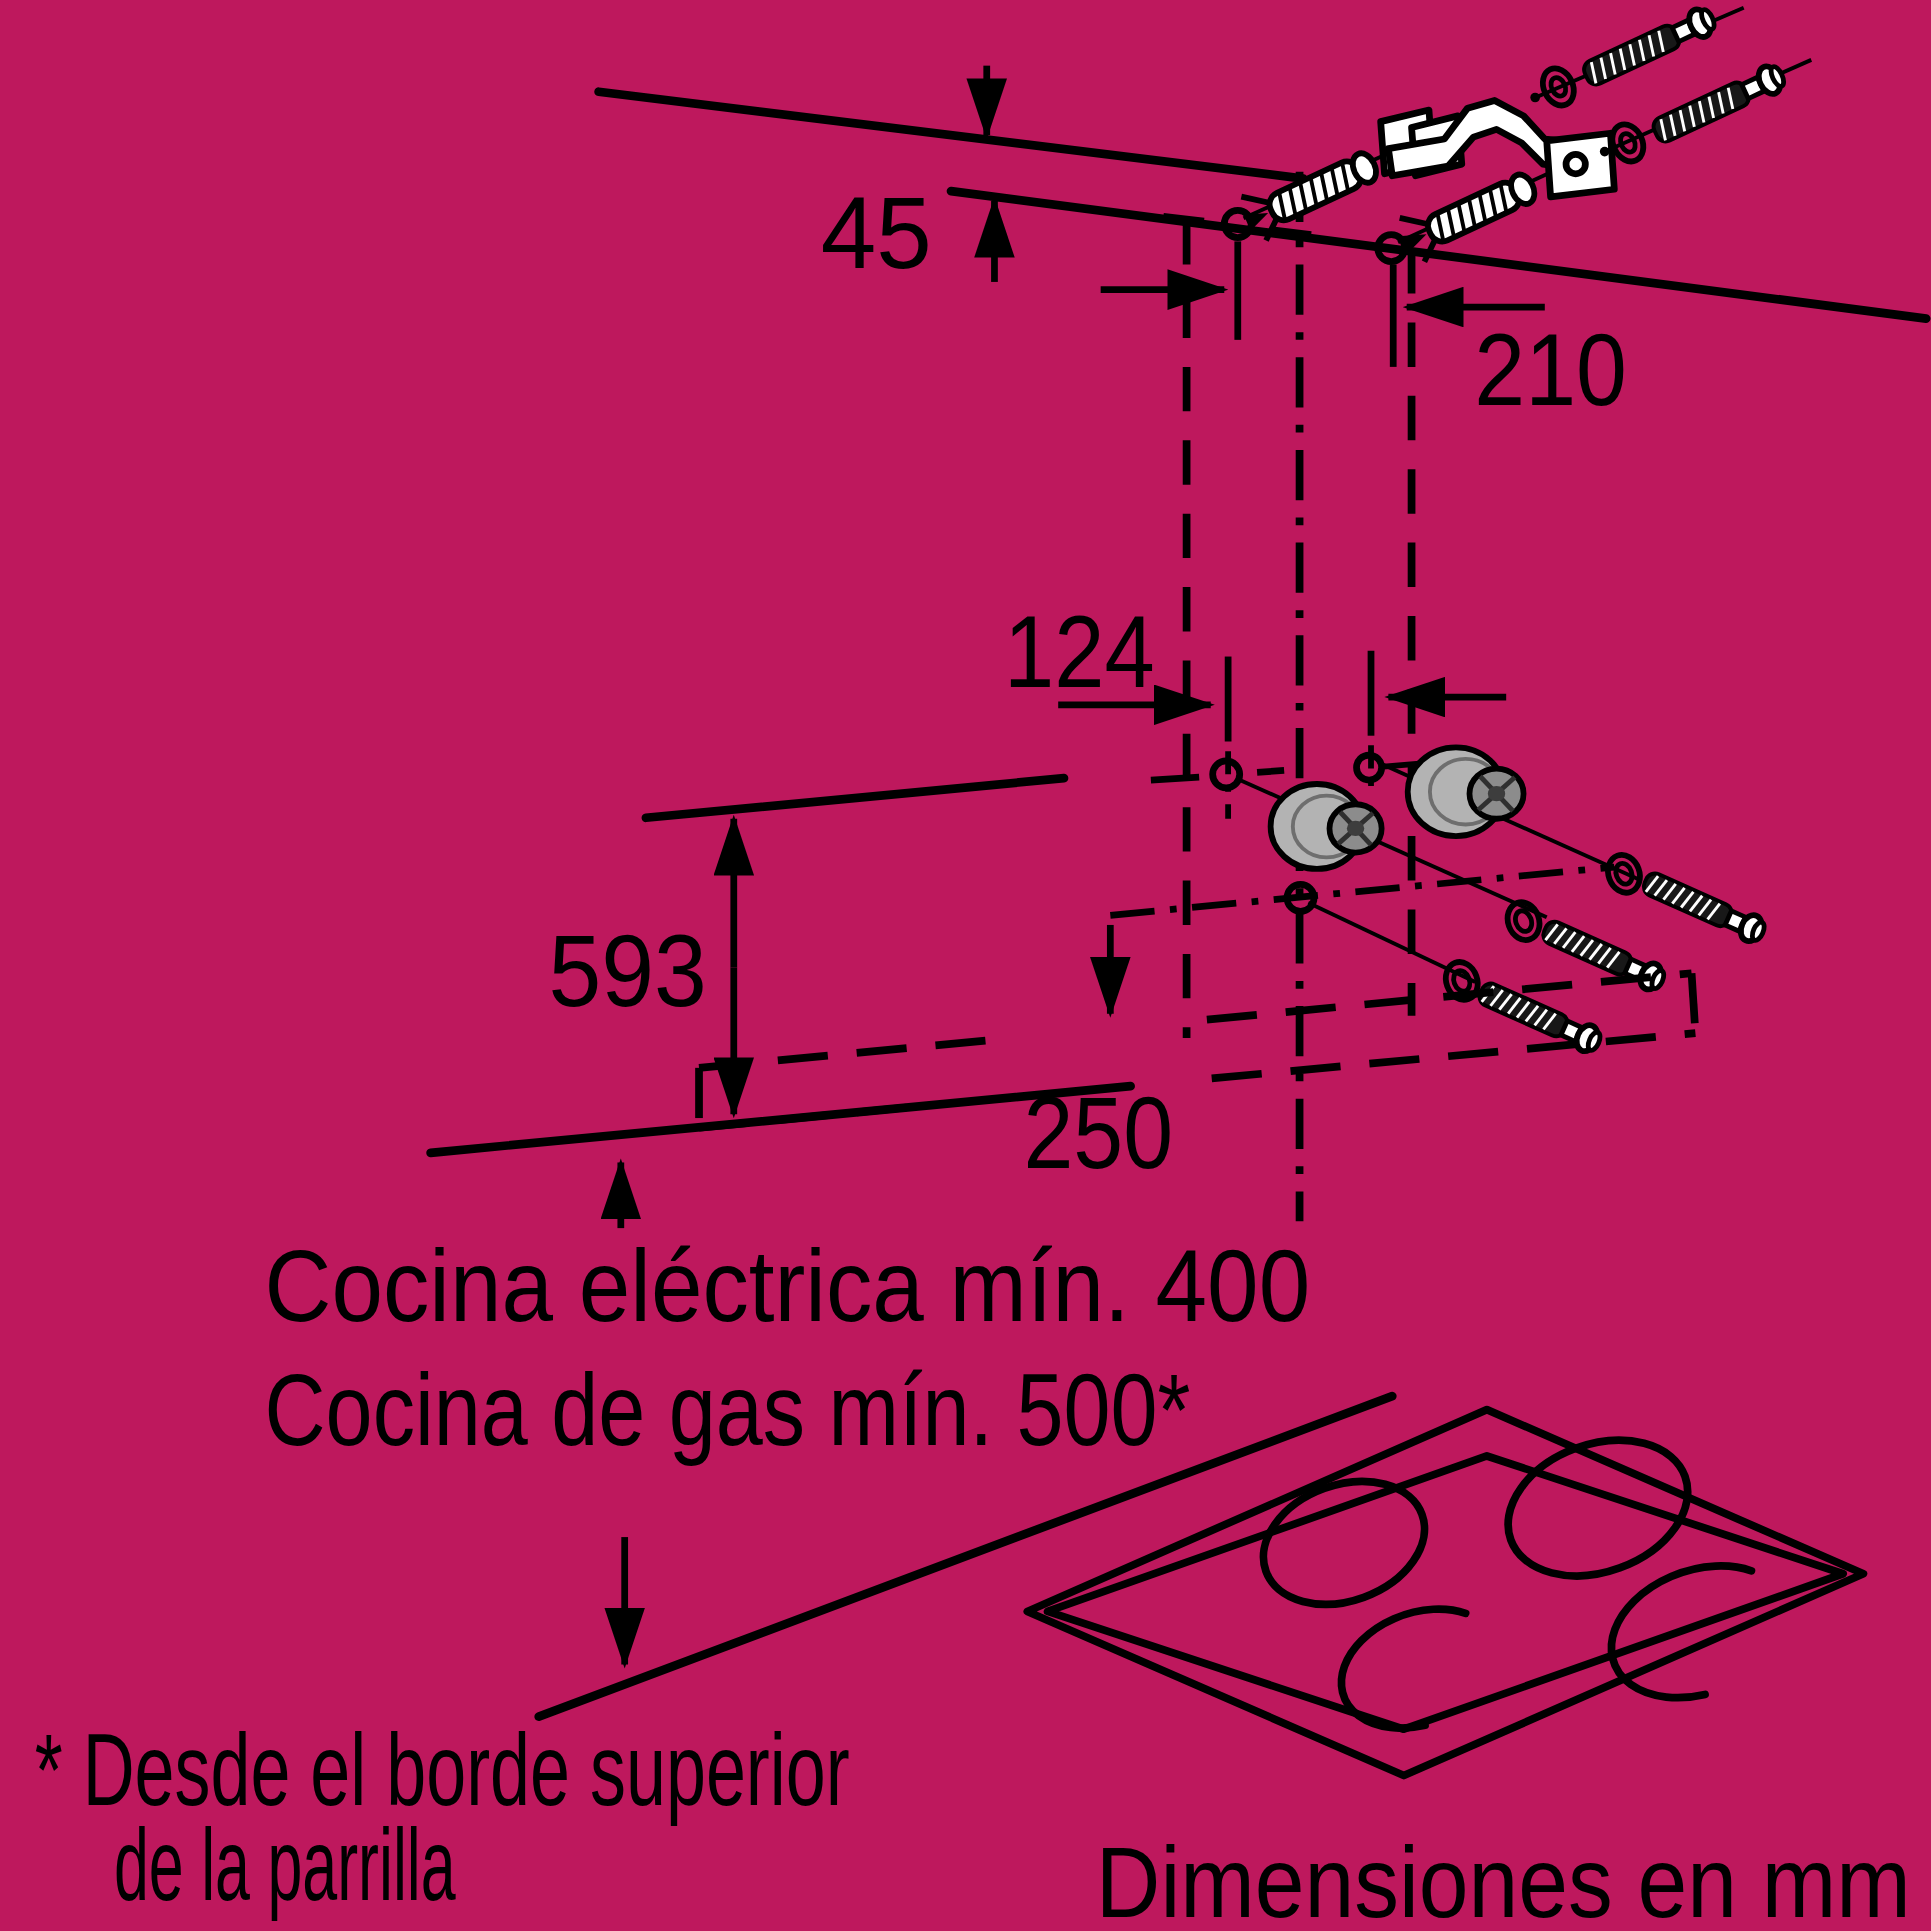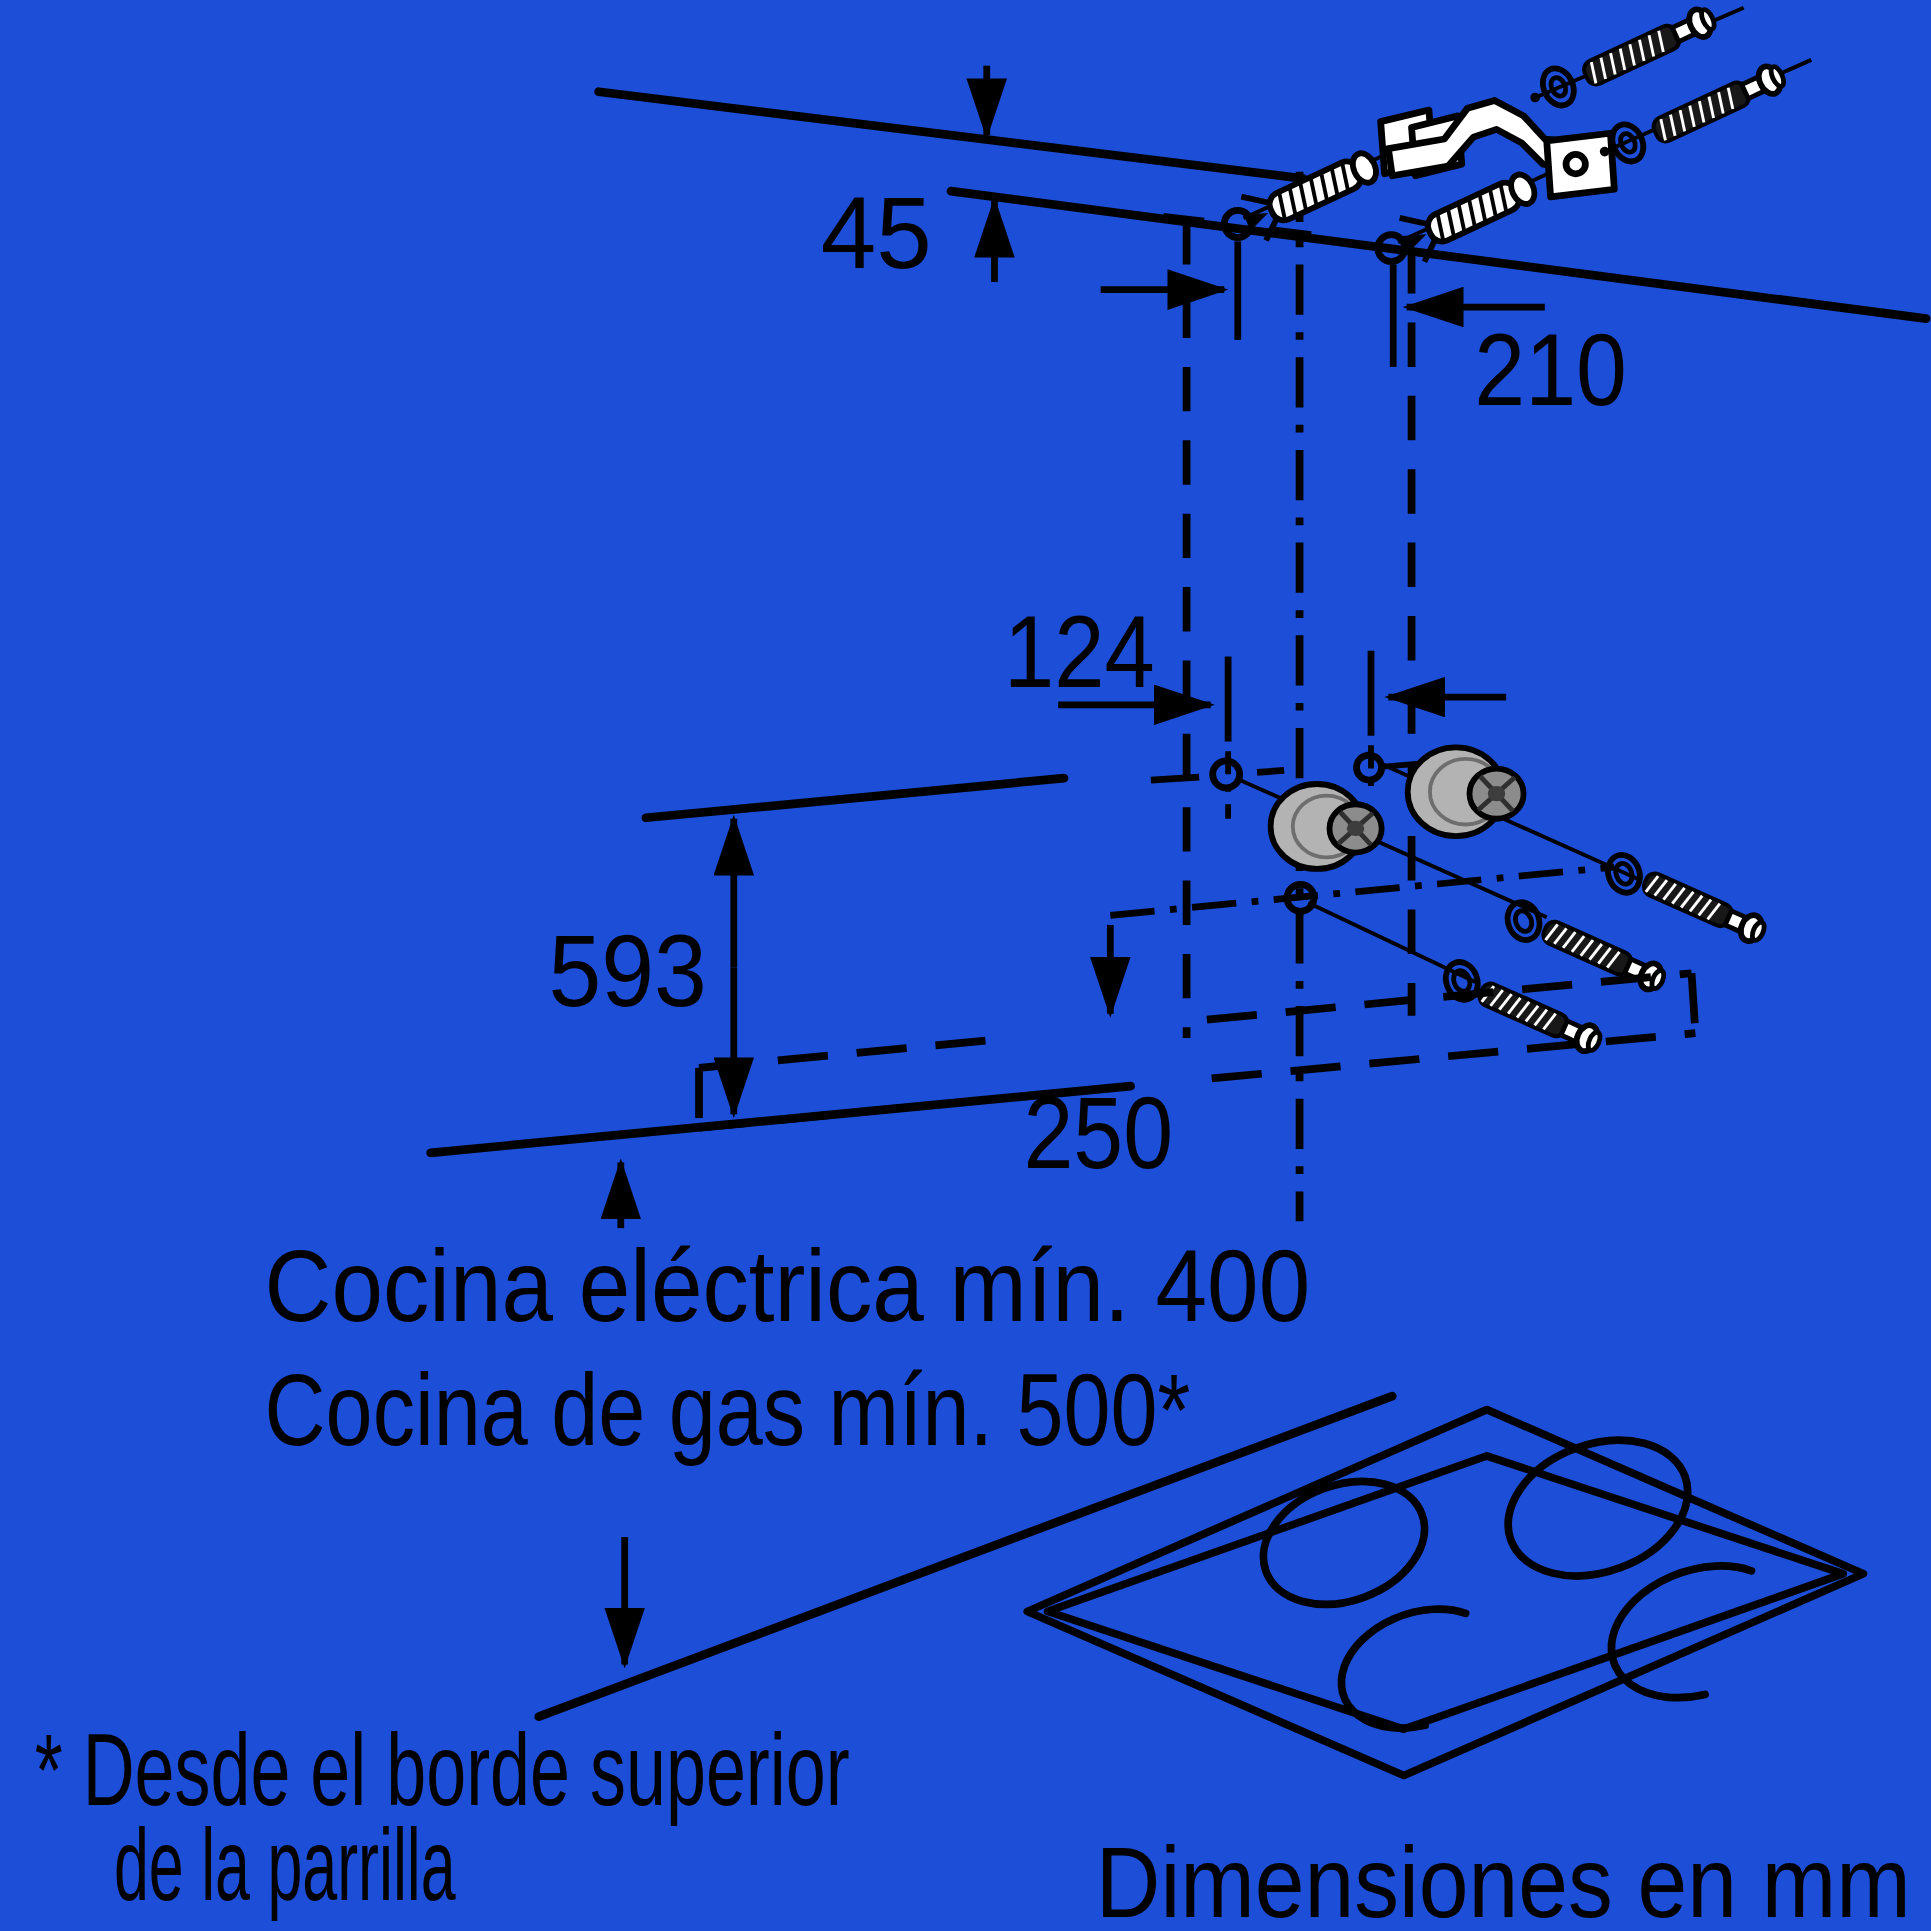--- a/index.html
+++ b/index.html
@@ -1,16 +1,16 @@
 <!DOCTYPE html>
 <html><head>
 <meta charset="utf-8">
 <style>
   html,body{margin:0;padding:0;background:#fff;}
-  .stage{position:relative;width:1931px;height:1931px;background:#1d4ed8;overflow:hidden;
+  .stage{position:relative;width:1931px;height:1931px;background:#be185d;overflow:hidden;
          font-family:"Liberation Sans",sans-serif;}
   svg{position:absolute;left:0;top:0;}
   svg text{fill:#000;font-family:"Liberation Sans",sans-serif;}
   .ln{stroke:#000;fill:none;}
   .w9{stroke-width:9;stroke-linecap:round;}
   .w8{stroke-width:8;}
   .w7{stroke-width:7;}
   .w6{stroke-width:6;}
   .w4{stroke-width:4;}
   .dash{stroke-dasharray:46 30;}

